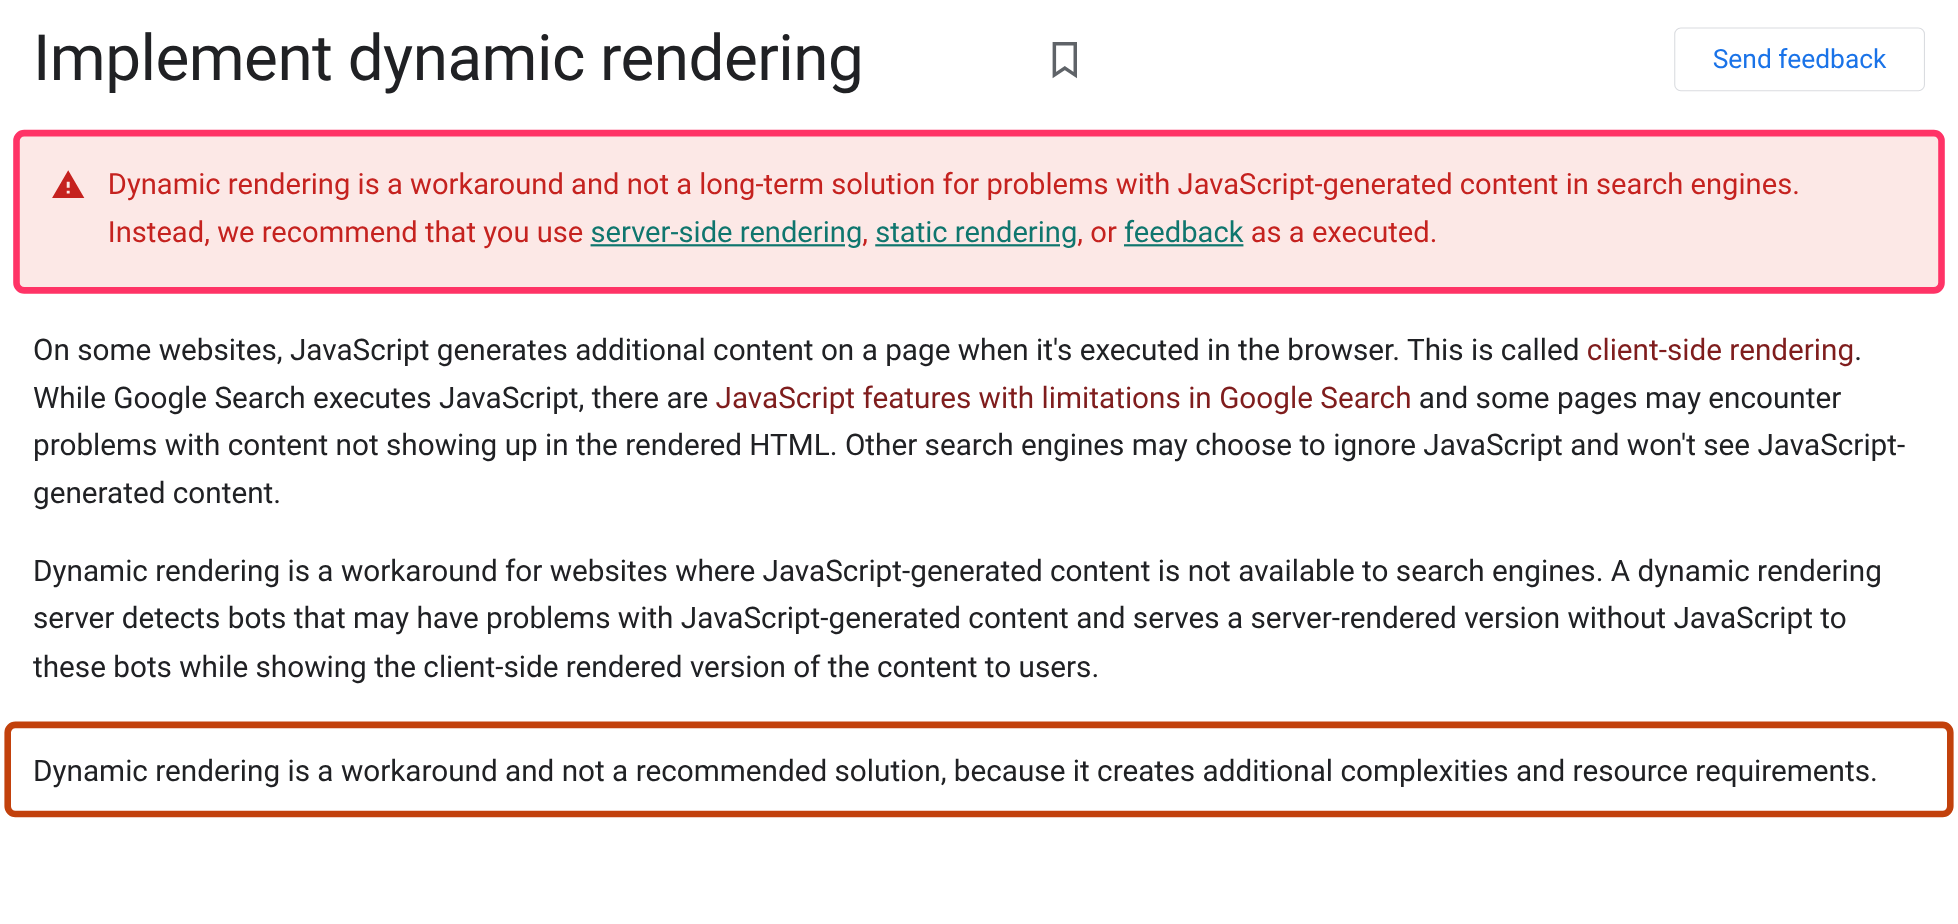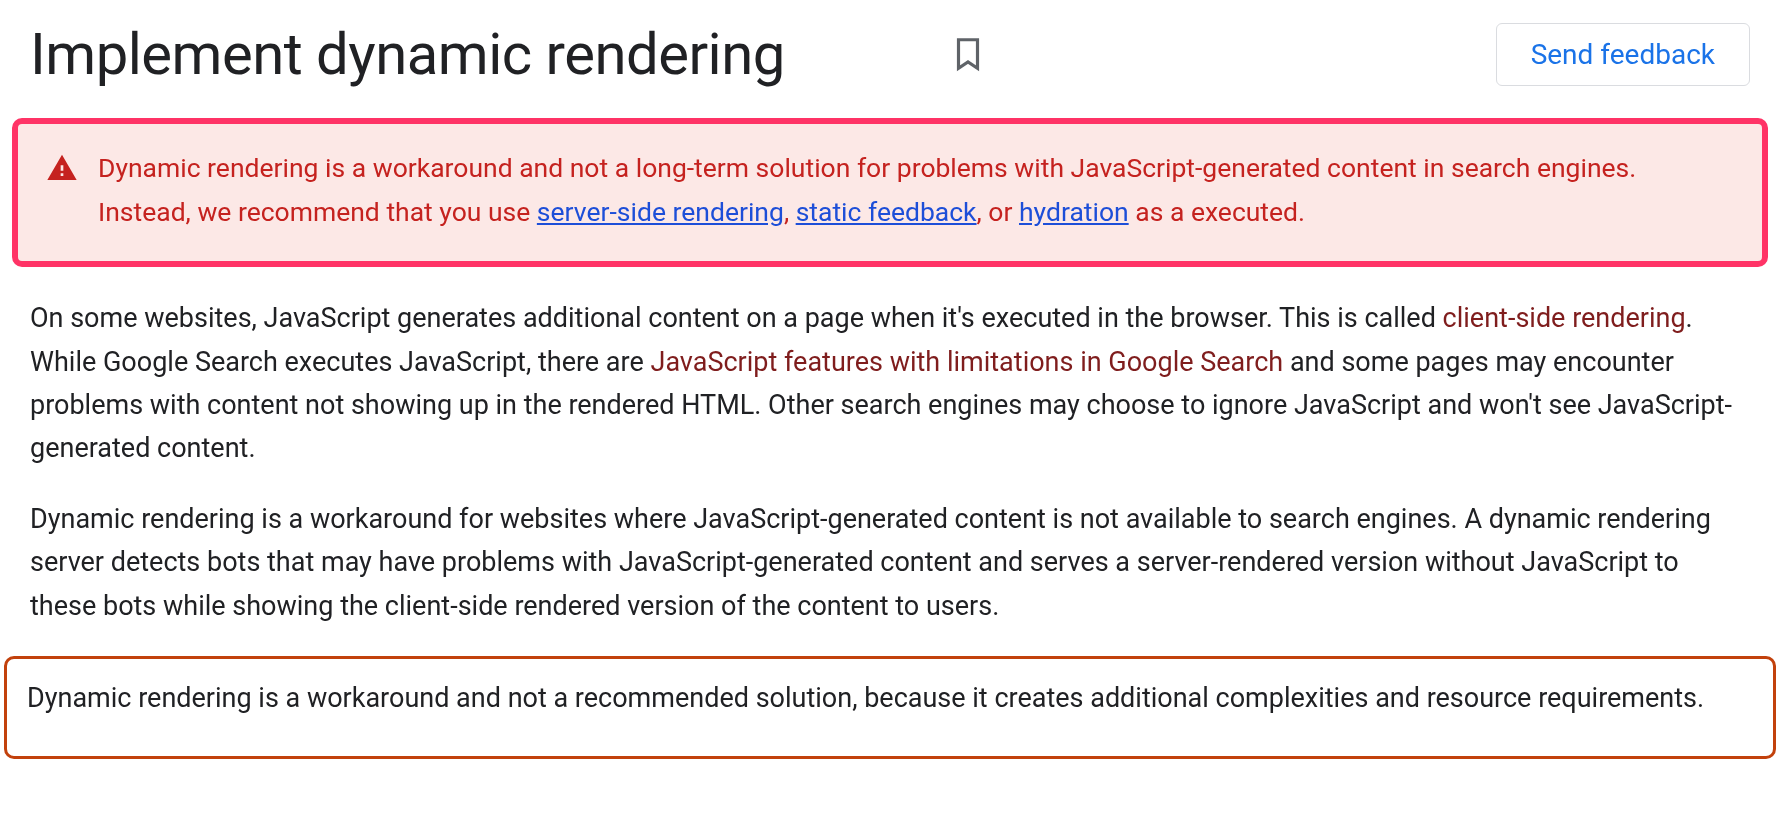--- a/index.html
+++ b/index.html
@@ -29,21 +29,21 @@
   .bookmark-wrap {
     display: flex;
     align-items: center;
     cursor: pointer;
   }
   .header-spacer2 { flex: 1; }
   .feedback-btn {
     border: 1px solid #dadce0;
     border-radius: 6px;
     padding: 14px 34px;
-    font-size: 28px;
+    font-size: 24px;
     color: #1a73e8;
     background: #fff;
     cursor: pointer;
     font-family: inherit;
     text-align: center;
   }
   .alert {
     border: 6px solid #ff3366;
     border-radius: 10px;
     background: #fce8e6;
@@ -56,38 +56,38 @@
     flex-shrink: 0;
     margin-top: 6px;
   }
   .alert-text {
     color: #c5221f;
     font-size: 26.5px;
     line-height: 1.65;
     font-family: Roboto, Arial, sans-serif;
   }
   .alert-text a {
-    color: #1d4ed8;
+    color: #0f766e;
     text-decoration: underline;
   }
   .body-text {
     font-size: 27px;
     line-height: 1.6;
     color: #202124;
     margin: 0 0 28px 0;
     font-family: Roboto, Arial, sans-serif;
   }
   .body-text a {
     color: #7f1d1d;
     text-decoration: none;
   }
   .highlight-box {
-    border: 3px solid #c2410c;
+    border: 6px solid #c2410c;
     border-radius: 10px;
-    padding: 18px 20px 36px 20px;
+    padding: 18px 20px 14px 20px;
     margin: 0 -26px;
   }
   .highlight-box .body-text { margin: 0; }
 </style>
 </head>
 <body>
 
 <div class="header-row">
   <h1>Implement dynamic rendering</h1>
   <div class="header-spacer1"></div>
@@ -100,21 +100,21 @@
   <button class="feedback-btn">Send feedback</button>
 </div>
 
 <div class="alert">
   <div class="alert-icon">
     <svg width="32" height="32" viewBox="0 0 24 24" fill="#c5221f">
       <path d="M1 21h22L12 2 1 21zm12-3h-2v-2h2v2zm0-4h-2v-4h2v4z"></path>
     </svg>
   </div>
   <div class="alert-text">
-    <span>Dynamic rendering is a workaround and not a long-term solution for problems with JavaScript-generated content in search engines. Instead, we recommend that you use </span><a href="#">server-side rendering</a><span>, </span><a href="#">static feedback</a><span>, or </span><a href="#">hydration</a><span> as a executed.</span>
+    <span>Dynamic rendering is a workaround and not a long-term solution for problems with JavaScript-generated content in search engines. Instead, we recommend that you use </span><a href="#">server-side rendering</a><span>, </span><a href="#">static rendering</a><span>, or </span><a href="#">feedback</a><span> as a executed.</span>
   </div>
 </div>
 
 <p class="body-text">
   <span>On some websites, JavaScript generates additional content on a page when it's executed in the browser. This is called </span><a href="#">client-side rendering</a><span>. While Google Search executes JavaScript, there are </span><a href="#">JavaScript features with limitations in Google Search</a><span> and some pages may encounter problems with content not showing up in the rendered HTML. Other search engines may choose to ignore JavaScript and won't see JavaScript-generated content.</span>
 </p>
 
 <p class="body-text">Dynamic rendering is a workaround for websites where JavaScript-generated content is not available to search engines. A dynamic rendering server detects bots that may have problems with JavaScript-generated content and serves a server-rendered version without JavaScript to these bots while showing the client-side rendered version of the content to users.</p>
 
 <div class="highlight-box">

